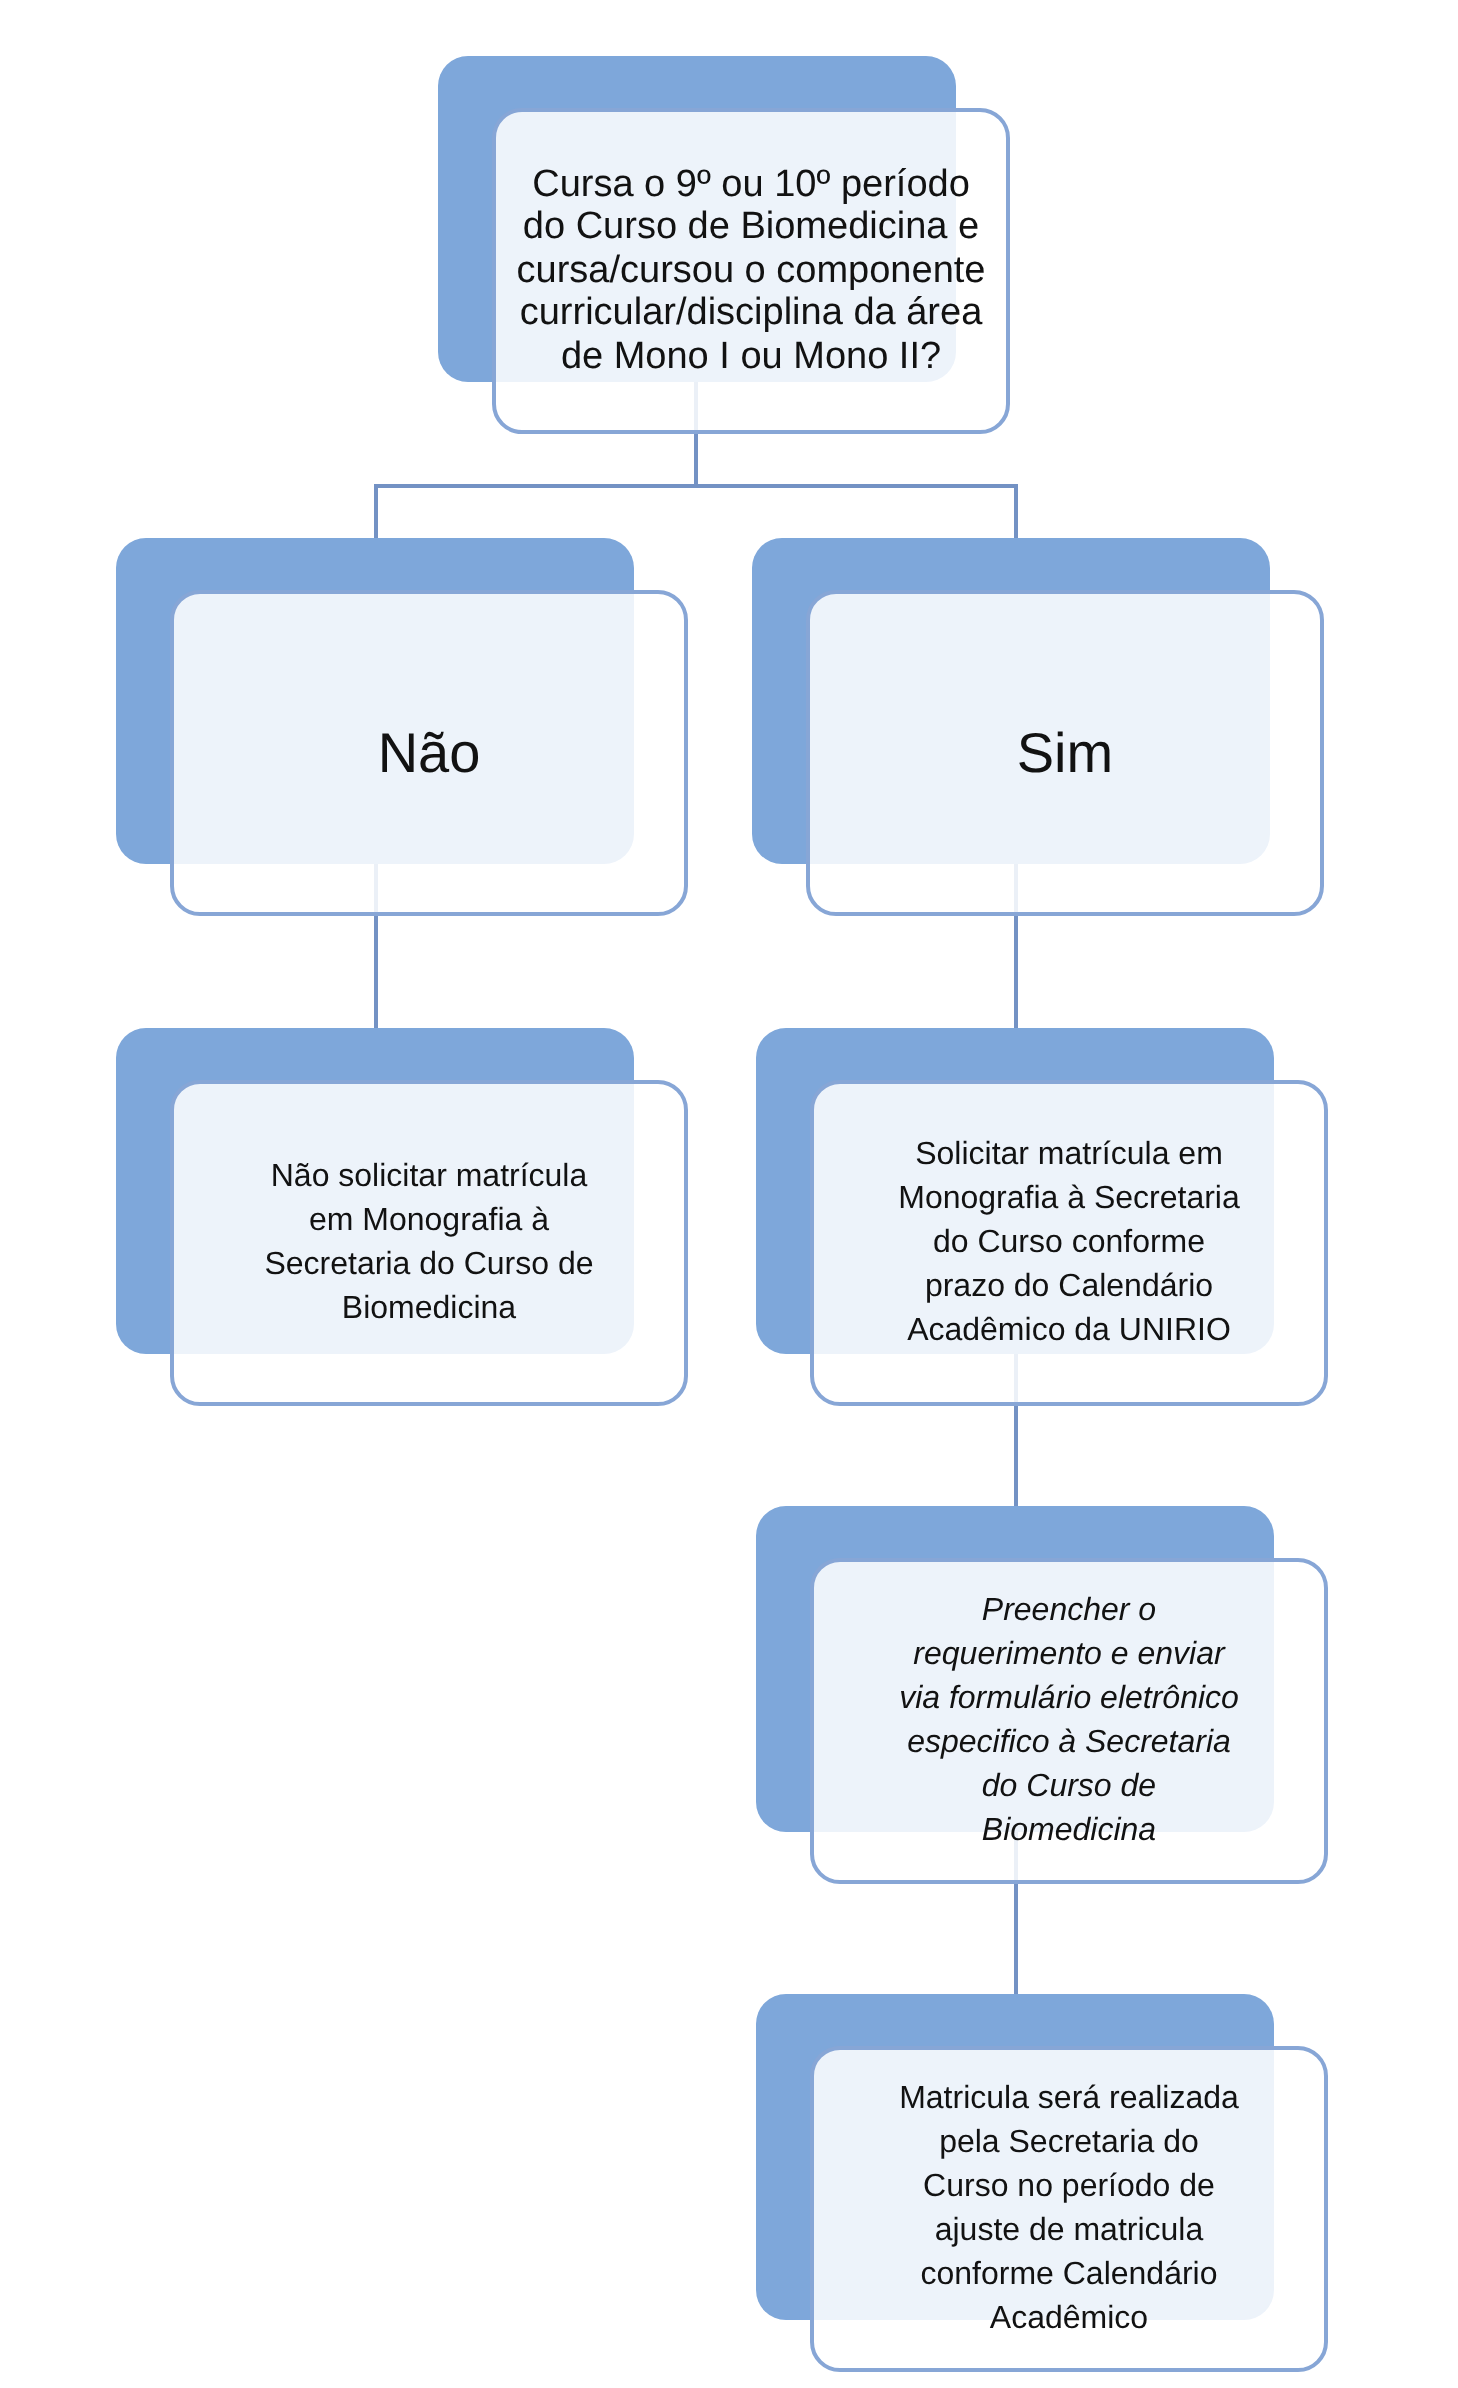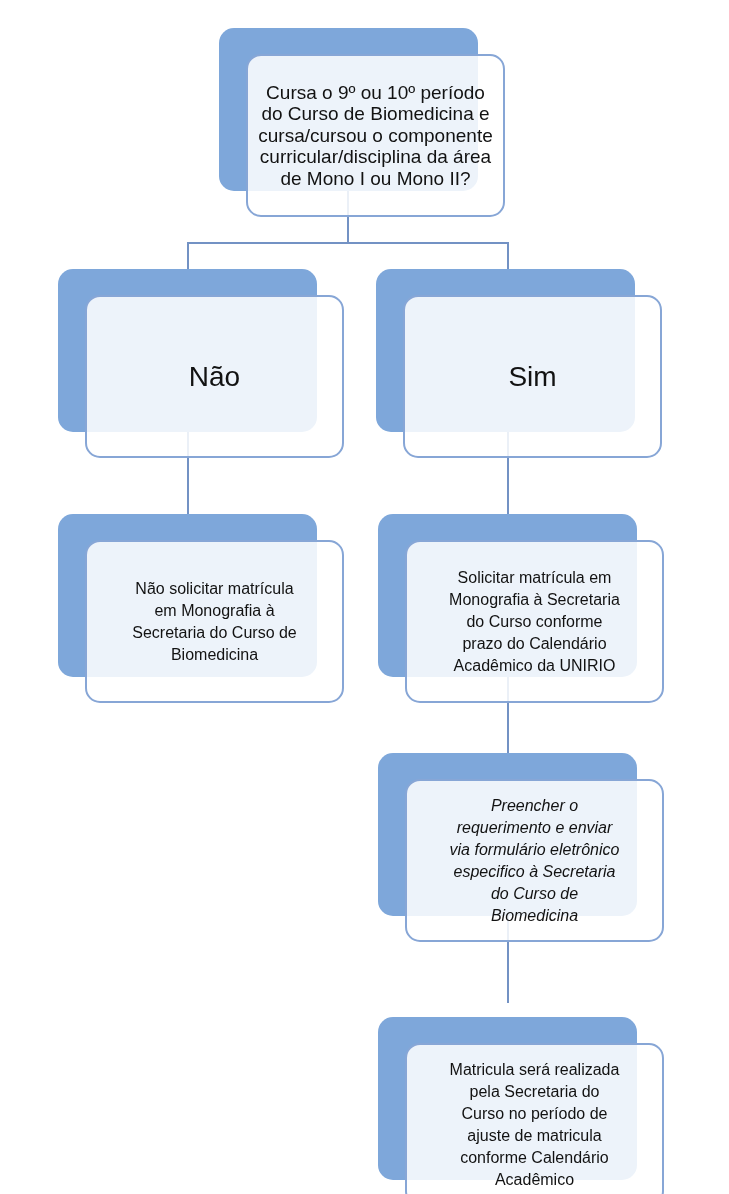--- a/index.html
+++ b/index.html
@@ -117,21 +117,21 @@
     <div class="front">
       <div class="label">Preencher o
 requerimento e enviar
 via formulário eletrônico
 especifico à Secretaria
 do Curso de
 Biomedicina</div>
     </div>
   </div>
 
-  <div class="node" style="left:378px; top:997px;margin-top:20px;">
+  <div class="node" style="left:378px; top:997px;">
     <div class="back"></div>
     <div class="front">
       <div class="label">Matricula será realizada
 pela Secretaria do
 Curso no período de
 ajuste de matricula
 conforme Calendário
 Acadêmico</div>
     </div>
   </div>

